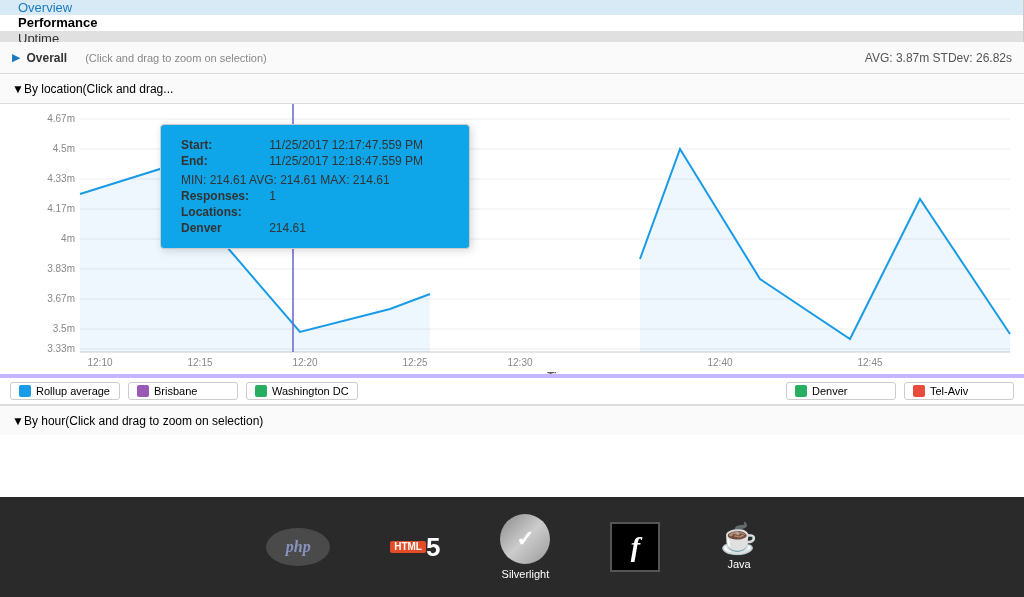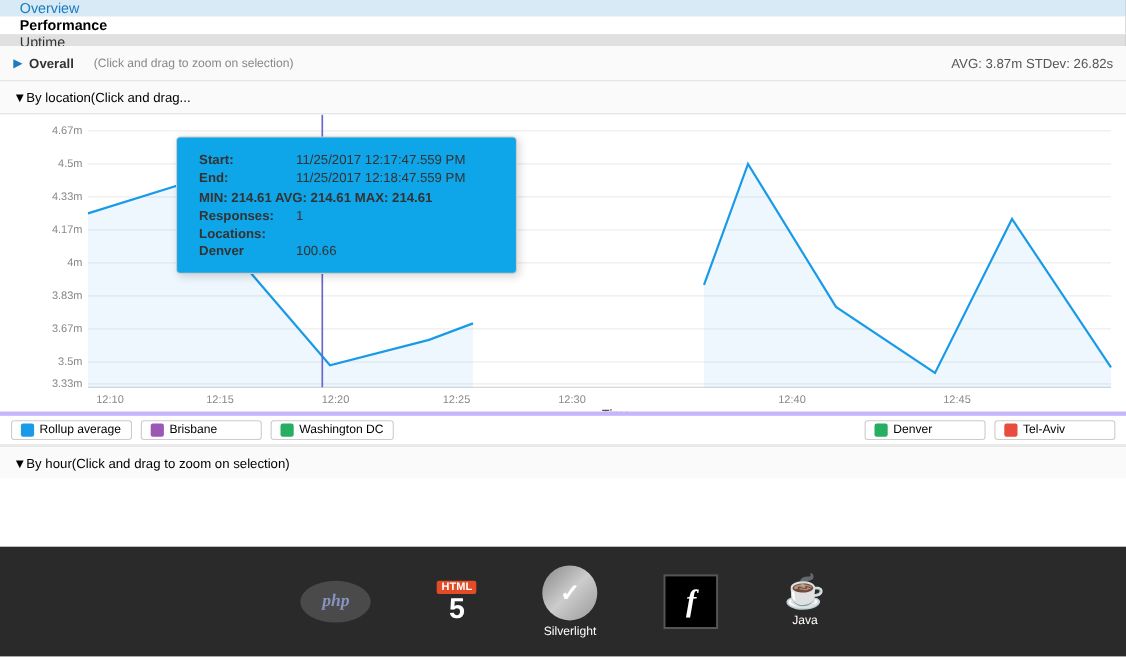--- a/index.html
+++ b/index.html
@@ -185,21 +185,21 @@
       align-items: center;
       justify-content: center;
       font-style: italic;
       font-weight: bold;
       font-size: 16px;
       color: #8892be;
       font-family: serif;
     }
     .html5-logo {
       display: flex;
-      flex-direction: column;
+      flex-direction: row;
       align-items: center;
       line-height: 1;
     }
     .html5-badge {
       background: #e34c26;
       color: #fff;
       font-weight: bold;
       font-size: 10px;
       padding: 1px 4px;
       border-radius: 2px;
@@ -341,33 +341,33 @@
         <tbody>
             <tr>
           <td>Start:</td>
           <td>11/25/2017 12:17:47.559 PM</td>
         </tr>
         <tr>
           <td>End:</td>
           <td>11/25/2017 12:18:47.559 PM</td>
         </tr>
         <tr>
-          <td colspan="2" style="font-weight:bold; padding-top:4px;">MIN: 214.61  AVG: 214.61  MAX: 214.61</td>
+          <td colspan="2" style="font-weight:normal; padding-top:4px;">MIN: 214.61  AVG: 214.61  MAX: 214.61</td>
         </tr>
         <tr>
           <td>Responses:</td>
           <td>1</td>
         </tr>
         <tr>
           <td class="loc-label">Locations:</td>
           <td></td>
         </tr>
         <tr>
           <td style="font-weight:bold;">Denver</td>
-          <td>100.66</td>
+          <td>214.61</td>
         </tr>
       </tbody>
         </table>
     </div>
   </div>
 
   <div style="display:flex; justify-content:space-between; padding: 4px 10px; background:#fff; border-top:4px solid #c4b5fd; border-bottom:1px solid #ddd;">
     <div style="display:flex; gap:8px;">
       <div class="legend-item">
         <div class="legend-dot" style="background:#1a9be8;"></div>

